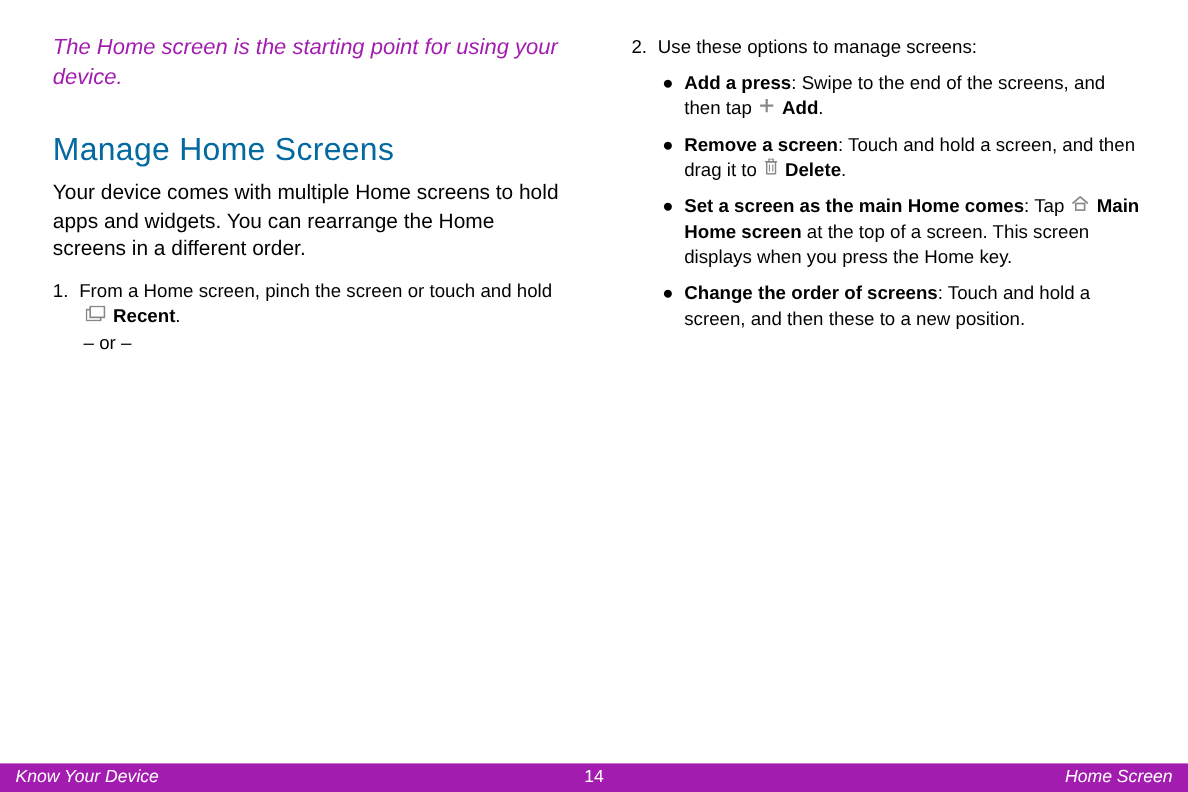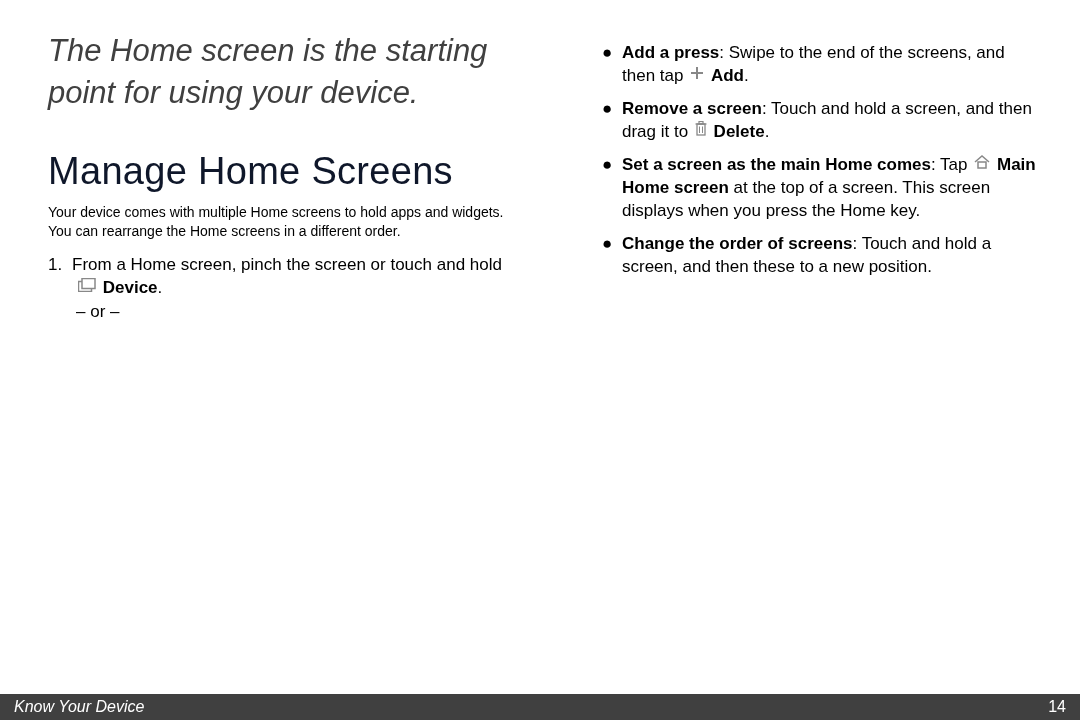--- a/index.html
+++ b/index.html
@@ -13,36 +13,36 @@
   }
   .content {
     display: flex;
     padding: 30px 40px 0 48px;
     gap: 60px;
     height: 690px;
   }
   .col-left { flex: 1; }
   .col-right { flex: 1; padding-top: 2px; }
   .intro {
-    color: #404040;
+    color: #a21caf;
     font-style: italic;
-    font-size: 31px;
+    font-size: 20px;
     line-height: 1.35;
     margin-bottom: 28px;
   }
   .heading {
-    color: #0f172a;
-    font-size: 38px;
+    color: #0369a1;
+    font-size: 29px;
     font-weight: normal;
     margin-top: 36px;
     margin-bottom: 10px;
     letter-spacing: 0.3px;
   }
   .body-text {
-    font-size: 14px;
+    font-size: 19px;
     line-height: 1.35;
     margin-bottom: 14px;
   }
   .ol-item {
     font-size: 17px;
     line-height: 1.35;
     padding-left: 28px;
   }
   .ol-num {
     display: inline-block;
@@ -75,21 +75,21 @@
     margin: 0 2px;
     position: relative;
     top: -1px;
   }
   .footer {
     position: absolute;
     bottom: 0;
     left: 0;
     width: 100%;
     height: 26px;
-    background: #404040;
+    background: #a21caf;
     color: #fff;
     font-size: 16px;
     font-style: italic;
     display: flex;
     align-items: center;
     padding: 0 14px;
   }
   .footer-left { flex: 1; text-align: left; }
   .footer-center { flex: 0; font-style: normal; }
   .footer-right { flex: 1; text-align: right; }
@@ -100,26 +100,29 @@
 <div class="content">
   <div class="col-left">
     <p class="intro">The Home screen is the starting point for using your device.</p>
     <h2 class="heading">Manage Home Screens</h2>
     <p class="body-text">Your device comes with multiple Home screens to hold apps and widgets. You can rearrange the Home screens in a different order.</p>
 
     <div class="ol-item">
       <span class="ol-num">1.</span><span>From a Home screen, pinch the screen or touch and hold </span><span class="icon"><svg width="18" height="14" viewBox="0 0 18 14">
             <rect x="0.5" y="3.5" width="13" height="10" fill="none" stroke="#888" stroke-width="1.5"></rect>
             <rect x="4" y="0.5" width="13" height="10" fill="#fff" stroke="#888" stroke-width="1.5"></rect>
-          </svg></span> <span class="b">Device</span><span>.</span>
+          </svg></span> <span class="b">Recent</span><span>.</span>
       <div class="sub-step" style="padding-left:0">– or –</div>
     </div>
   </div>
 
   <div class="col-right">
+    <div class="ol-item">
+      <span class="ol-num">2.</span><span>Use these options to manage screens:</span>
+    </div>
 
     <div class="bullet-item">
       <span class="bullet-dot">●</span>
       <span class="b">Add a press</span><span>: Swipe to the end of the screens, and then tap </span><span class="icon"><svg width="14" height="14" viewBox="0 0 14 14">
             <line x1="7" y1="1" x2="7" y2="13" stroke="#888" stroke-width="2"></line>
             <line x1="1" y1="7" x2="13" y2="7" stroke="#888" stroke-width="2"></line>
           </svg></span> <span class="b">Add</span><span>.</span>
     </div>
 
     <div class="bullet-item">
@@ -144,13 +147,14 @@
     <div class="bullet-item">
       <span class="bullet-dot">●</span>
       <span class="b">Change the order of screens</span><span>: Touch and hold a screen, and then these to a new position.</span>
     </div>
   </div>
 </div>
 
 <div class="footer">
   <div class="footer-left">Know Your Device</div>
   <div class="footer-center">14</div>
+  <div class="footer-right">Home Screen</div>
 </div>
 
 </body></html>

